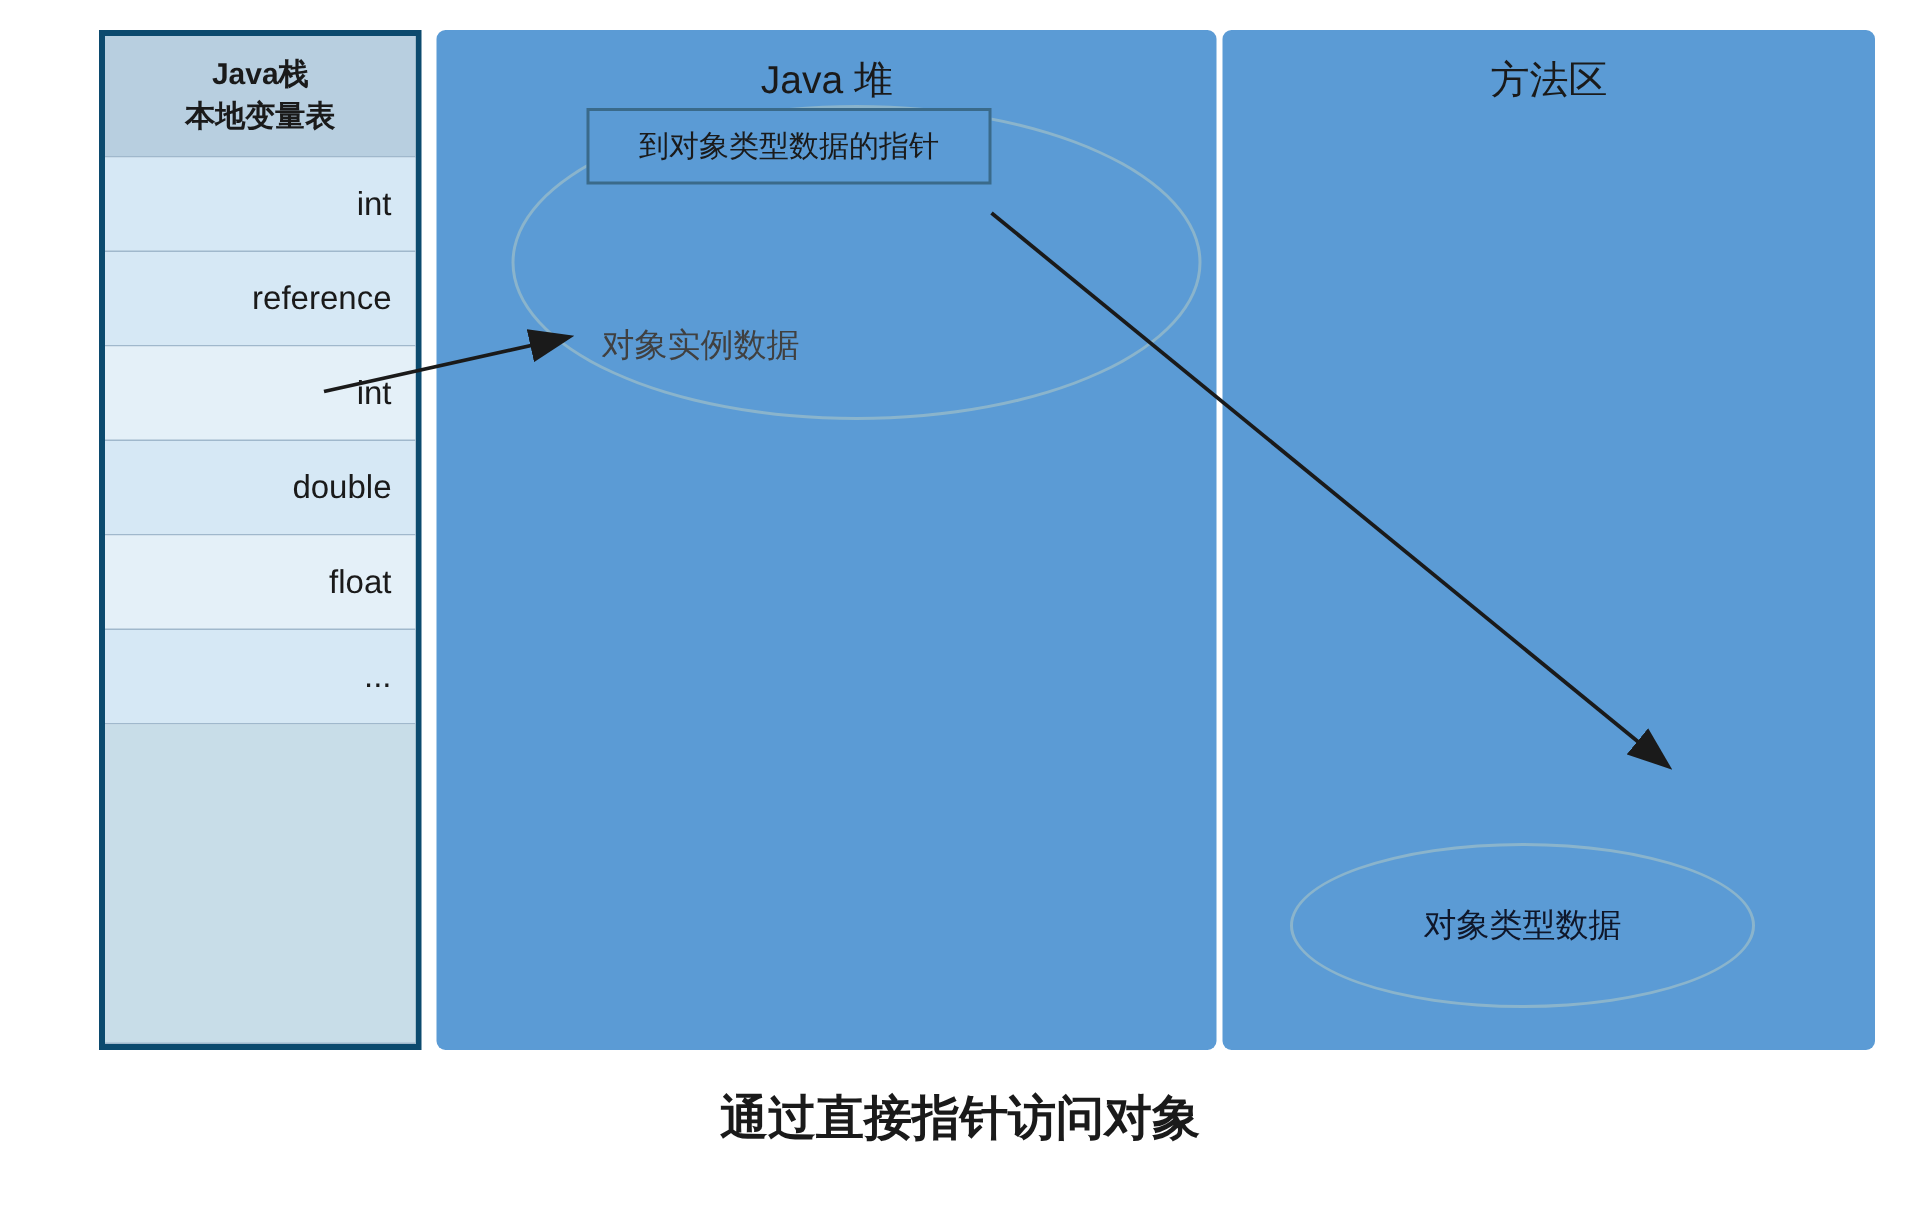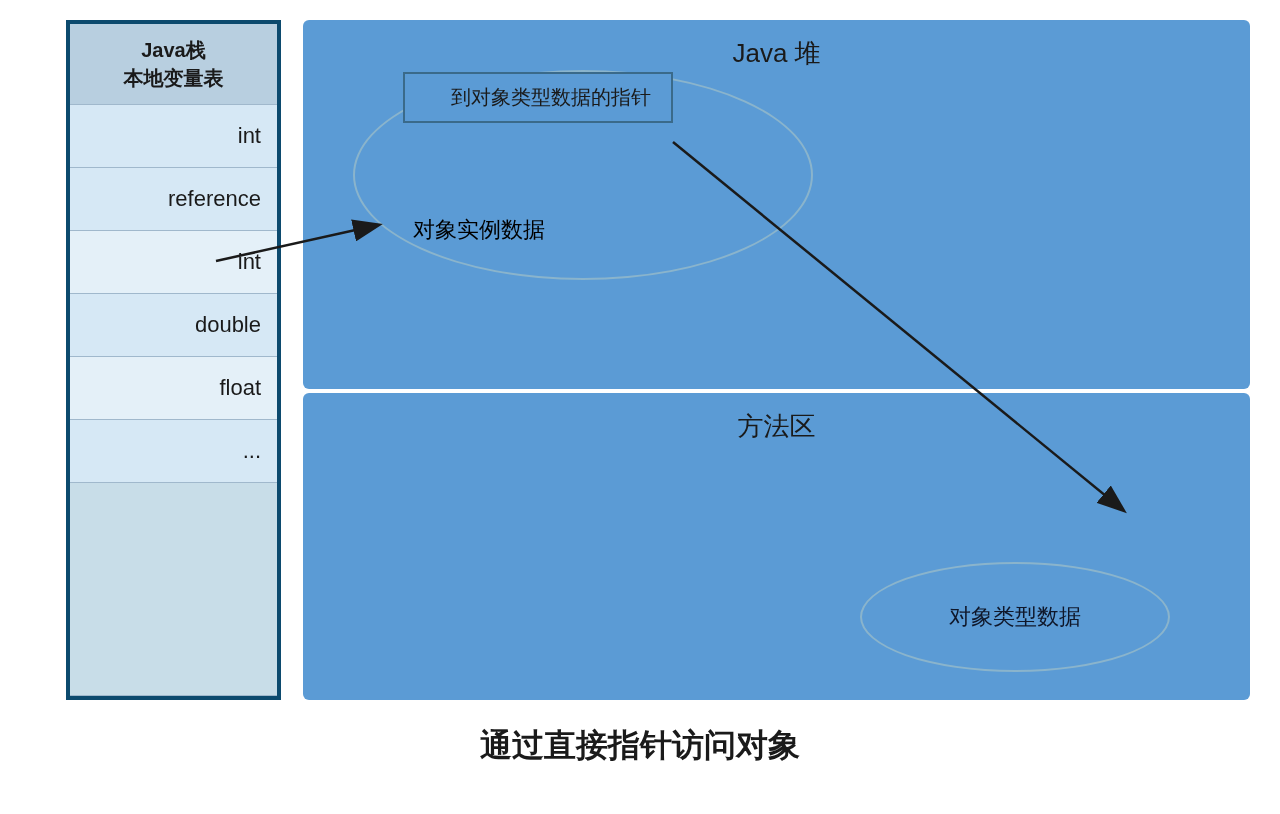--- a/index.html
+++ b/index.html
@@ -59,22 +59,22 @@
 
     .stack-item.spacer {
       flex: 1;
       background: #c8dde8;
     }
 
     
     .right-panel {
       flex: 1;
       display: flex;
-      flex-direction: column;
-      margin-left: 22px;
+      flex-direction: row;
+      margin-left: 10px;
       gap: 4px;
       position: relative;
     }
 
     .heap-area {
       background: #5b9bd5;
       flex: 1.1;
       border-radius: 6px;
       position: relative;
       padding: 16px 24px;
@@ -112,29 +112,29 @@
     .pointer-box {
       position: absolute;
       top: 52px;
       left: 100px;
       width: 270px;
       padding: 10px 20px;
       border: 2px solid #3a6a8a;
       background: #5b9bd5;
       font-size: 20px;
       color: #1a1a1a;
-      text-align: right;
+      text-align: center;
     }
 
     .instance-label {
       position: absolute;
       top: 195px;
       left: 110px;
       font-size: 22px;
-      color: #000000;
+      color: #404040;
     }
 
     
     .type-data-ellipse {
       position: absolute;
       bottom: 28px;
       right: 80px;
       width: 310px;
       height: 110px;
       border: 2px solid #8ab4cc;

